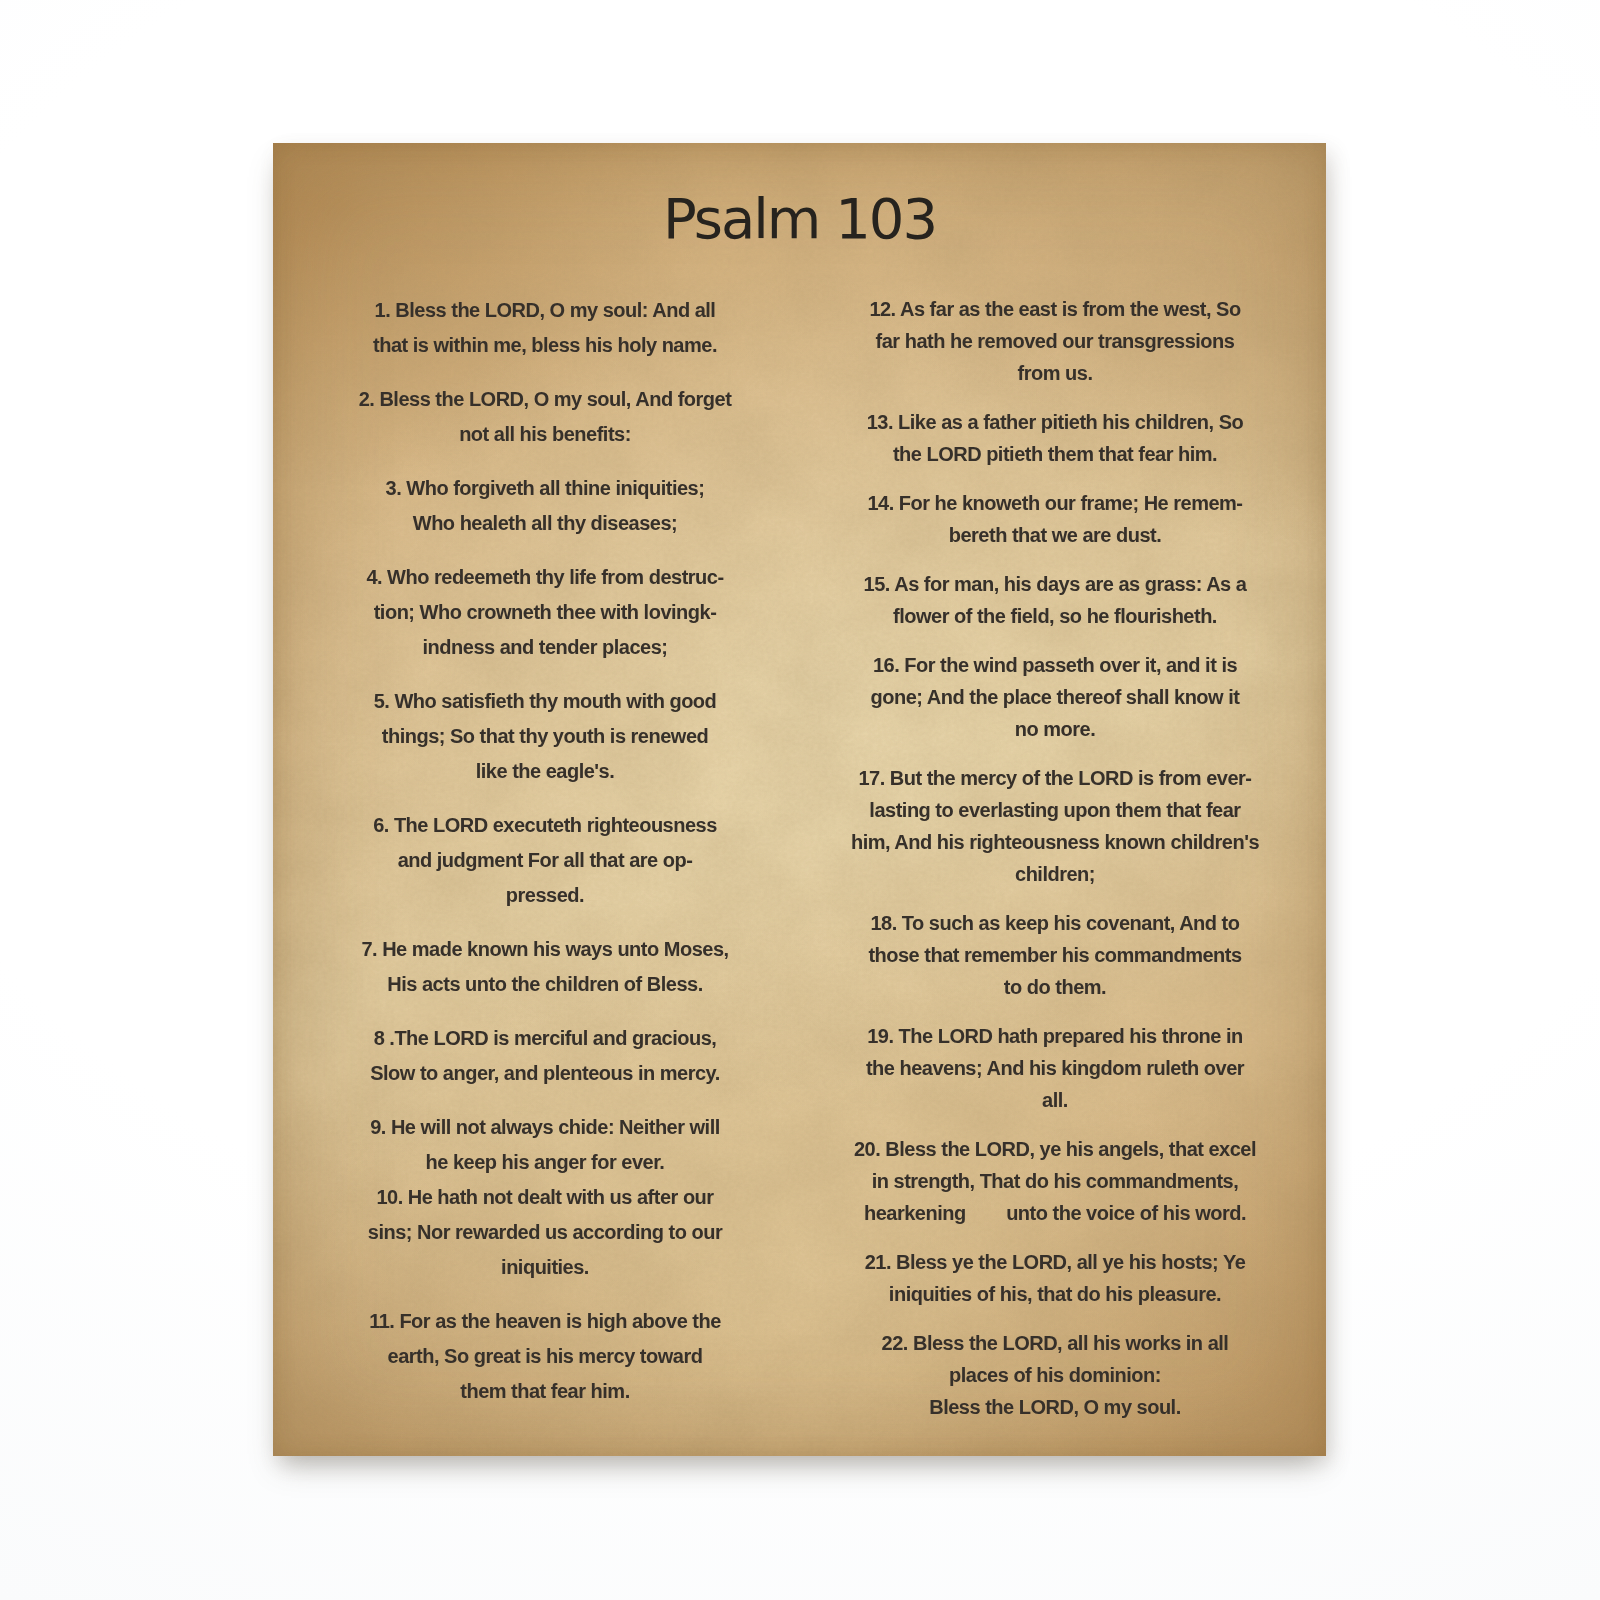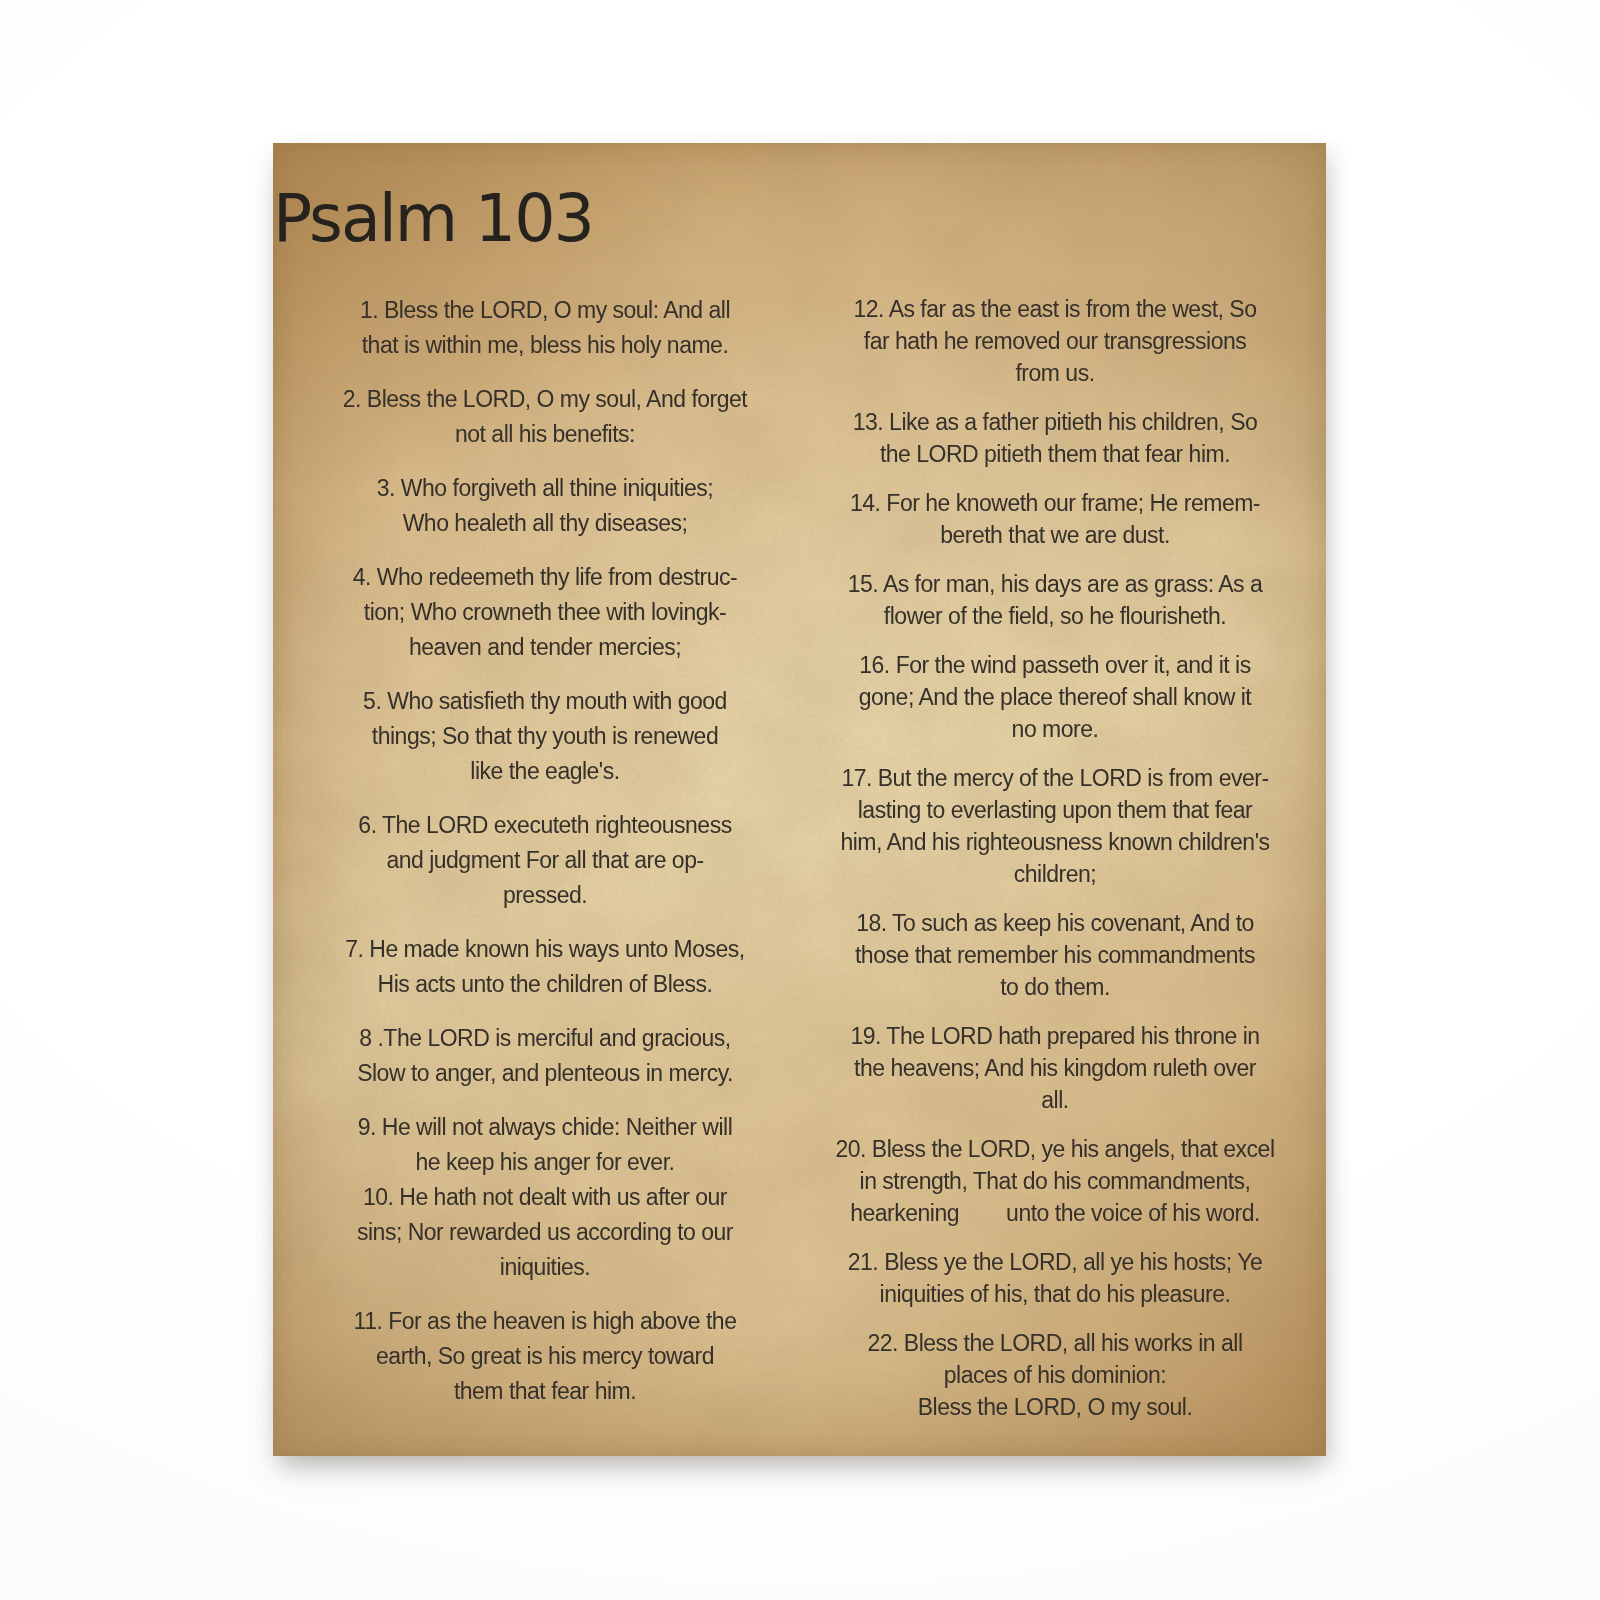--- a/index.html
+++ b/index.html
@@ -54,34 +54,34 @@
       inset 0 0 110px rgba(120, 82, 34, 0.35),
       inset 0 0 22px rgba(120, 82, 34, 0.22);
   }
   .title {
     position: absolute;
     top: 26px;
     left: 0;
     right: 0;
     margin: 0;
     z-index: 4;
-    text-align: left;
+    text-align: center;
     font-family: "DejaVu Sans", sans-serif;
     font-weight: 400;
-    font-size: 65px;
+    font-size: 56px;
     line-height: 100px;
     letter-spacing: -2px;
     color: var(--title_color, #26231e);
   }
   .col {
     position: absolute;
     top: 150px;
     z-index: 4;
-    font-weight: normal;
-    font-size: 23px;
+    font-weight: bold;
+    font-size: 20px;
     letter-spacing: -0.5px;
     color: var(--text_color, #36302a);
   }
   .col-left  { left: 14px;  width: 516px; line-height: 35px; }
   .col-right { left: 524px; width: 516px; line-height: 32px; }
   .col-left  .verse { margin-bottom: 19px; }
   .col-right .verse { margin-bottom: 17px; }
   .verse.tight { margin-top: -19px; }
   .verse-line { text-align: center; }
 </style>
@@ -119,21 +119,21 @@
           <div class="verse-line">2. Bless the LORD, O my soul, And forget</div>
           <div class="verse-line">not all his benefits:</div>
         </div>
         <div class="verse">
           <div class="verse-line">3. Who forgiveth all thine iniquities;</div>
           <div class="verse-line">Who healeth all thy diseases;</div>
         </div>
         <div class="verse">
           <div class="verse-line">4. Who redeemeth thy life from destruc-</div>
           <div class="verse-line">tion; Who crowneth thee with lovingk-</div>
-          <div class="verse-line">heaven and tender mercies;</div>
+          <div class="verse-line">indness and tender places;</div>
         </div>
         <div class="verse">
           <div class="verse-line">5. Who satisfieth thy mouth with good</div>
           <div class="verse-line">things; So that thy youth is renewed</div>
           <div class="verse-line">like the eagle's.</div>
         </div>
         <div class="verse">
           <div class="verse-line">6. The LORD executeth righteousness</div>
           <div class="verse-line">and judgment For all that are op-</div>
           <div class="verse-line">pressed.</div>

